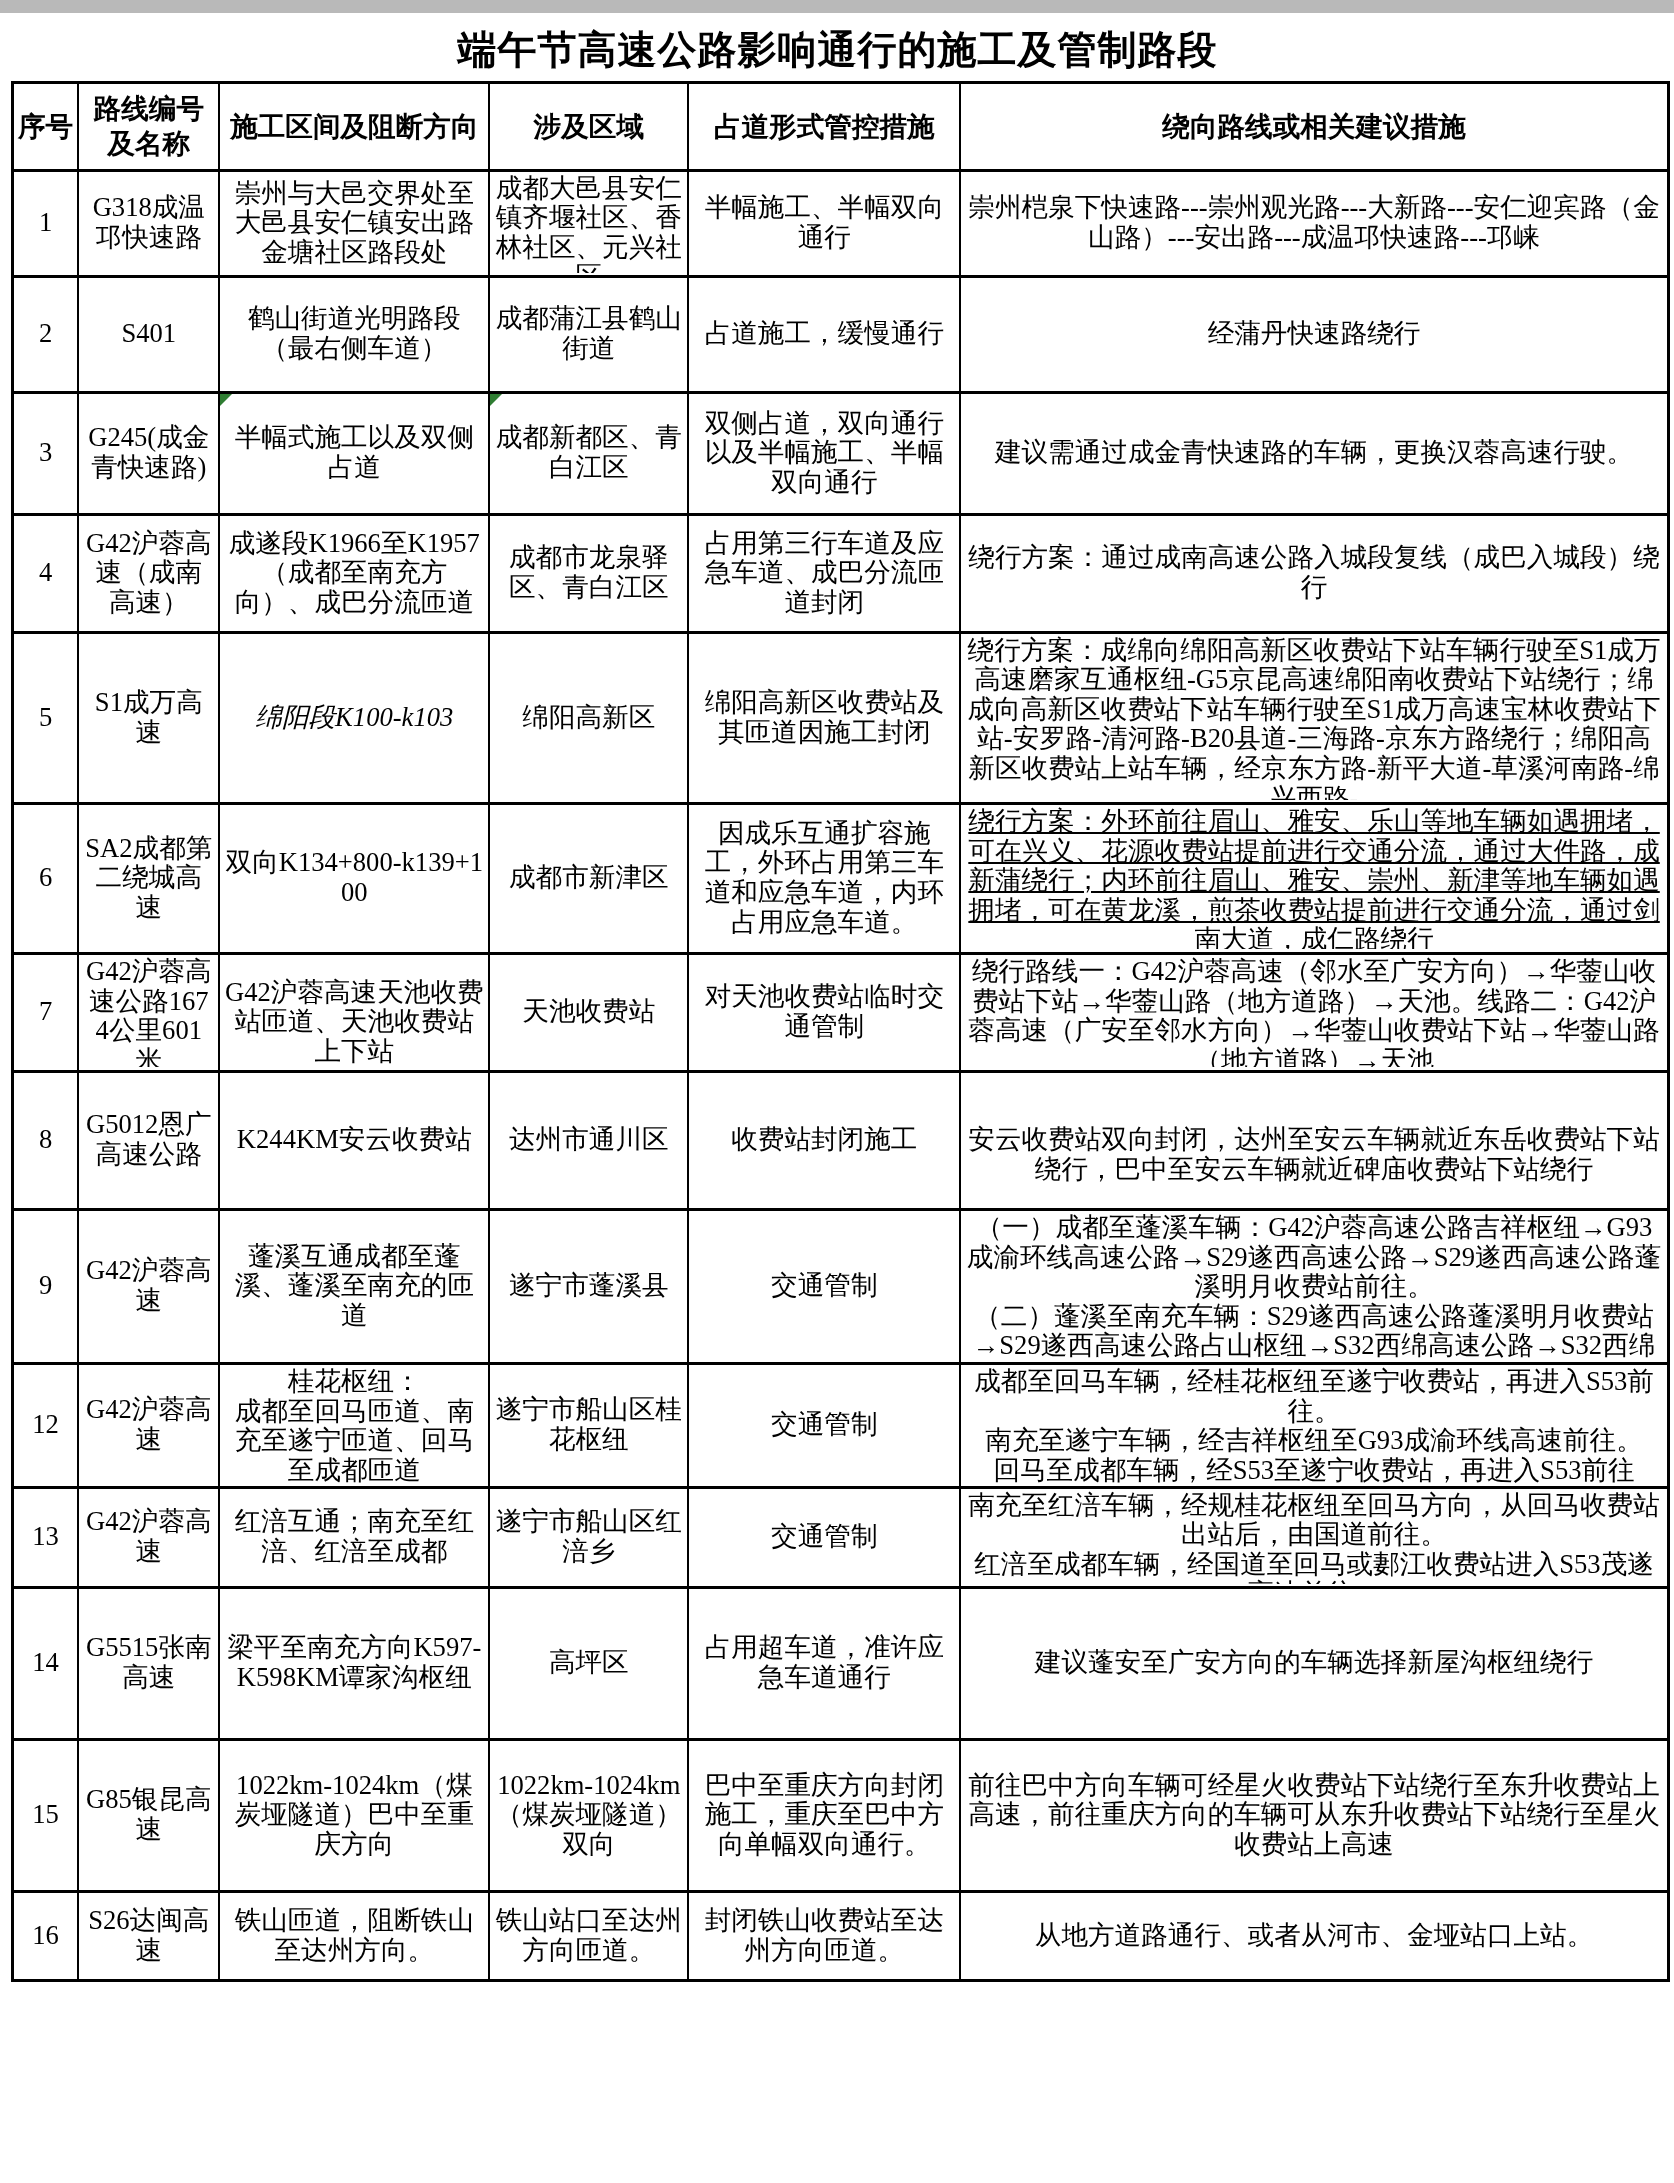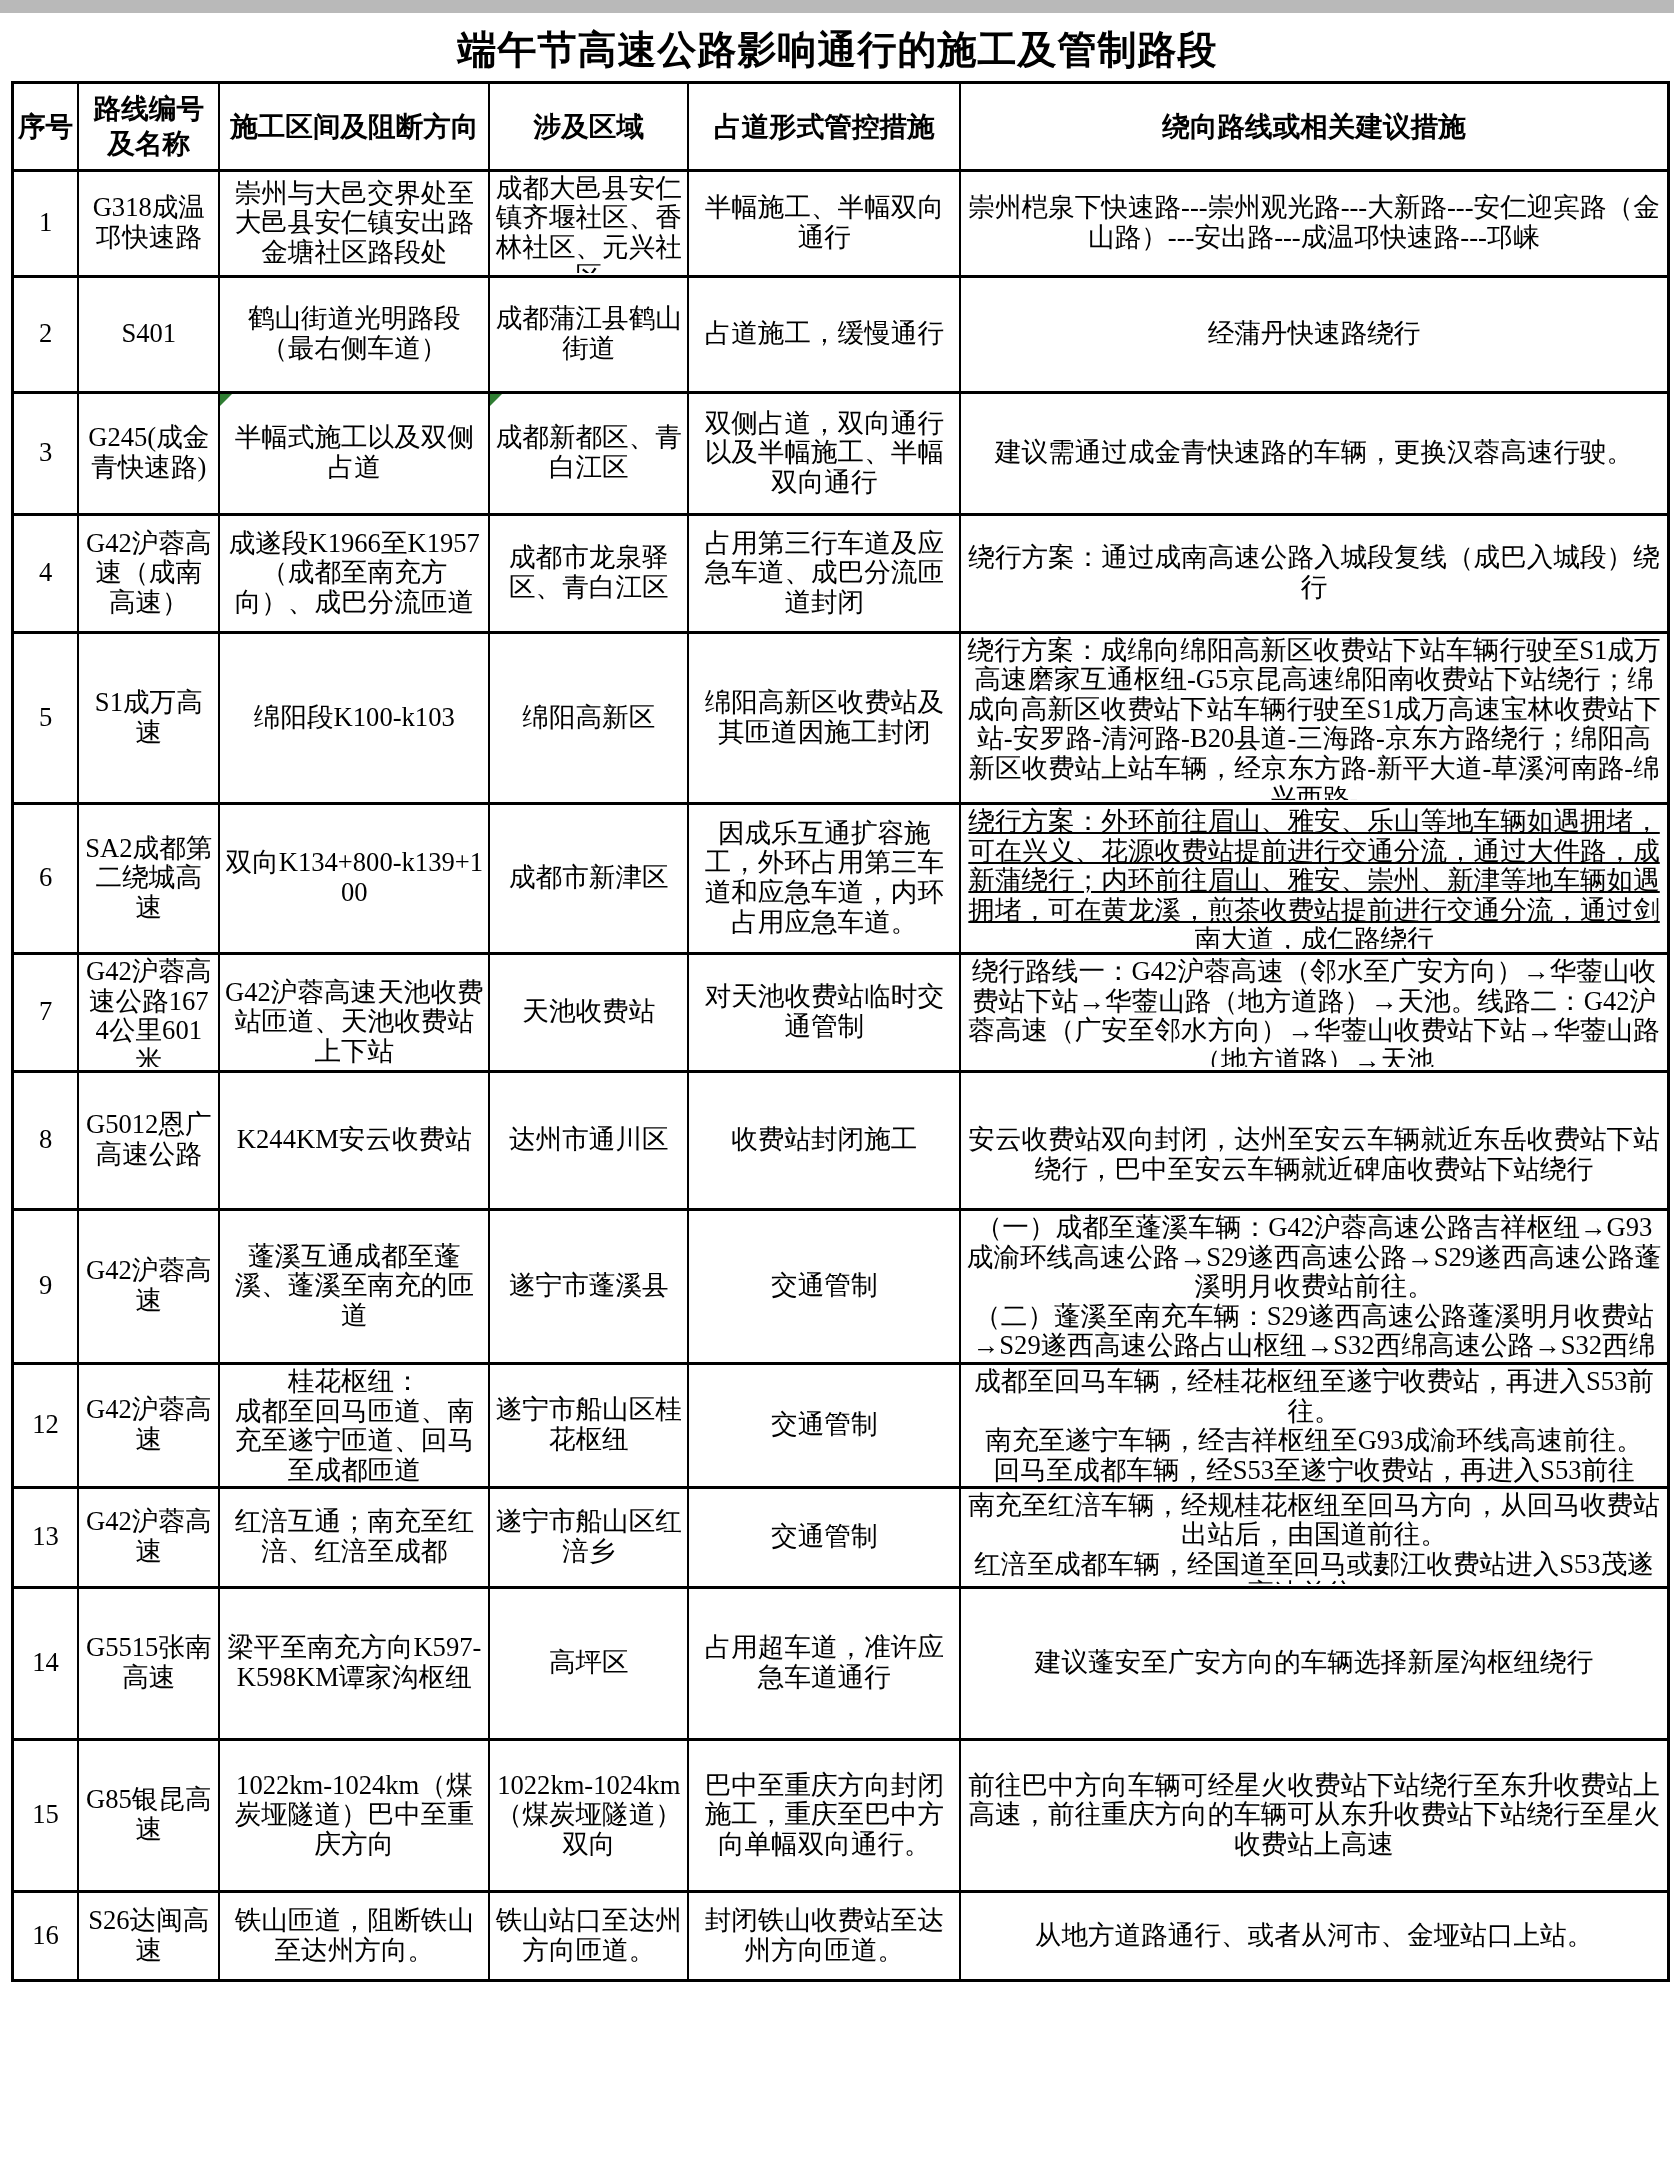--- a/index.html
+++ b/index.html
@@ -173,21 +173,21 @@
         </td>
       </tr>
       <tr style="height: 171px;">
         <td>
           <div class="cellwrap" style="max-height: 164px;">5</div>
         </td>
         <td>
           <div class="cellwrap" style="max-height: 164px;">S1成万高速</div>
         </td>
         <td>
-          <div class="cellwrap" style="max-height: 164px;">绵阳段K100-k103</div>
+          <div class="cellwrap" style="max-height: 164px; font-style: italic;">绵阳段K100-k103</div>
         </td>
         <td>
           <div class="cellwrap" style="max-height: 164px;">绵阳高新区</div>
         </td>
         <td>
           <div class="cellwrap" style="max-height: 164px;">绵阳高新区收费站及其匝道因施工封闭</div>
         </td>
         <td>
           <div class="cellwrap" style="max-height: 164px;">绕行方案：成绵向绵阳高新区收费站下站车辆行驶至S1成万高速磨家互通枢纽-G5京昆高速绵阳南收费站下站绕行；绵成向高新区收费站下站车辆行驶至S1成万高速宝林收费站下站-安罗路-清河路-B20县道-三海路-京东方路绕行；绵阳高新区收费站上站车辆，经京东方路-新平大道-草溪河南路-绵兴西路-</div>
         </td>

